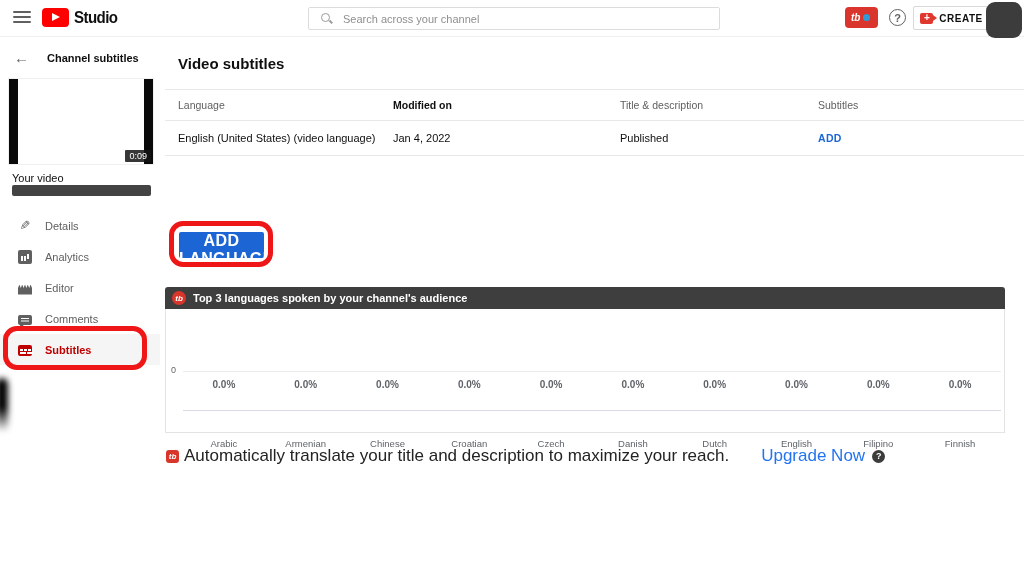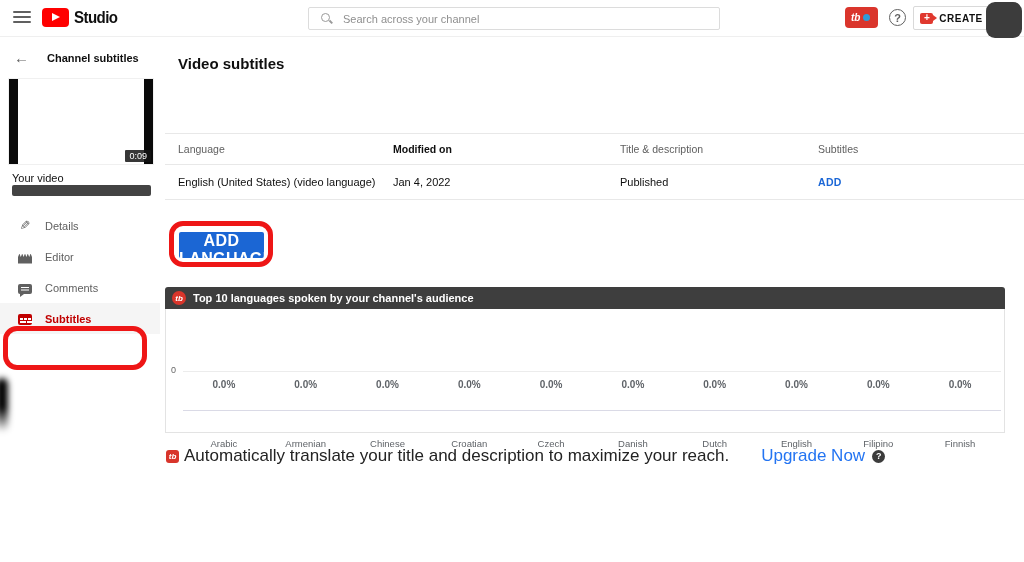--- a/index.html
+++ b/index.html
@@ -66,21 +66,21 @@
 
   
   .anno { position:absolute; border:5px solid #ee1616; border-radius:14px; z-index:30; pointer-events:none; }
   .anno-subtitles { left:3px; top:326px; width:144px; height:44px; }
   .anno-addlang { left:169px; top:221px; width:104px; height:46px; }
 
   
   .main-title { position:absolute; left:178px; top:55px; font-size:15px; font-weight:700; color:#0f0f0f; }
   .sub-table { position:absolute; left:165px; top:89px; width:859px; }
   .trow { display:flex; align-items:center; border-bottom:1px solid #e8e8e8; padding-left:13px; }
-  .trow.head { height:32px; border-top:1px solid #e8e8e8;margin-top:44px; }
+  .trow.head { height:32px; border-top:1px solid #e8e8e8; }
   .trow.body-row { height:35px; }
   .c1 { width:215px; } .c2 { width:227px; } .c3 { width:198px; } .c4 { flex:1; }
   .hcell { font-size:10.5px; color:#606060; }
   .hcell.sorted { color:#0f0f0f; font-weight:700; }
   .bcell { font-size:11px; color:#0f0f0f; }
   .add-link { font-size:10.5px; font-weight:700; color:#1a66d6; letter-spacing:.3px; cursor:pointer; }
 
   .add-lang-btn { position:absolute; left:179px; top:232px; width:85px; height:26px; background:#1b66d4; border:none; border-radius:2px; color:#fff; font-size:16px; font-weight:700; letter-spacing:.4px; cursor:pointer; font-family:"Liberation Sans",sans-serif; }
 
   
@@ -146,20 +146,24 @@
       <div class="duration">0:09</div>
     </div>
     <div class="your-video">Your video</div>
     <div class="redacted-title"></div>
     <div class="menu">
       <div class="menu-item">
         <div class="ic ic-pencil">✎</div>
         <span class="lbl">Details</span>
       </div>
       <div class="menu-item">
+        <div class="ic ic-analytics"></div>
+        <span class="lbl">Analytics</span>
+      </div>
+      <div class="menu-item">
         <div class="ic ic-editor"></div>
         <span class="lbl">Editor</span>
       </div>
       <div class="menu-item">
         <div class="ic ic-comments"></div>
         <span class="lbl">Comments</span>
       </div>
       <div class="menu-item selected">
         <div class="ic ic-subtitles"></div>
         <span class="lbl">Subtitles</span>
@@ -186,21 +190,21 @@
   </div>
 
   <button class="add-lang-btn">ADD LANGUAGE</button>
 
   <div class="anno anno-subtitles"></div>
   <div class="anno anno-addlang"></div>
 
   <div class="chart">
     <div class="chart-head">
       <div class="tb-circle">tb</div>
-      <span class="chart-title">Top 10 languages spoken by your channel's audience</span>
+      <span class="chart-title">Top 3 languages spoken by your channel's audience</span>
     </div>
     <div class="chart-body">
       <span class="ytick">0</span>
       <div class="gridline"></div>
       <div class="axisline"></div>
       <div class="cols" id="chart-cols">
           <div class="chart-col">
             <div class="pct">0.0%</div>
             <div class="catlabel">Arabic</div>
           </div>

